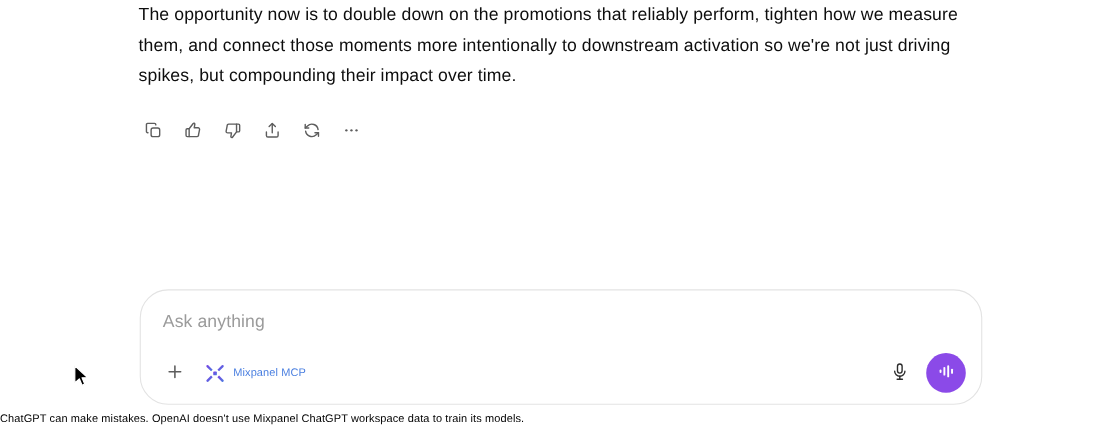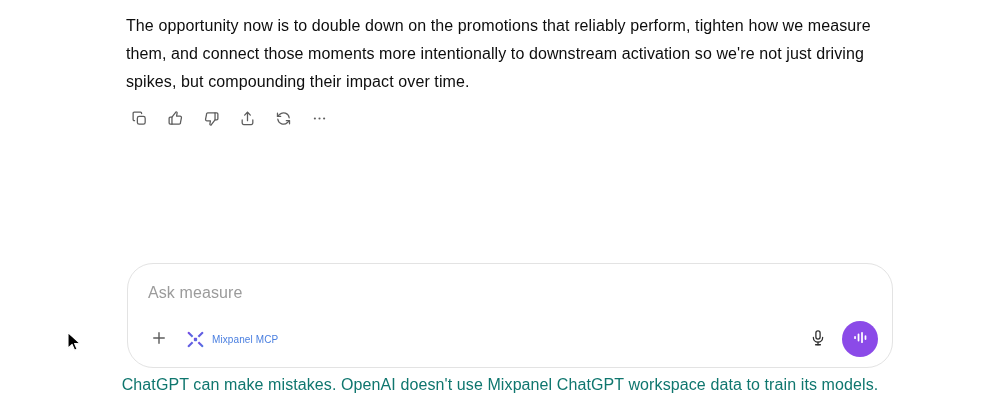--- a/index.html
+++ b/index.html
@@ -18,21 +18,21 @@
     position: relative;
     width: 1000px;
     height: 400px;
     background: #ffffff;
   }
 
   
   .message-block {
     position: absolute;
     left: 126px;
-    top: 12px;
+    top: 0;
     width: 762px;
   }
   .message-text {
     font-size: 16px;
     line-height: 28px;
     color: #0d0d0d;
     letter-spacing: 0.1px;
     white-space: normal;
     margin: 0;
   }
@@ -158,23 +158,23 @@
     padding: 0;
     flex: 0 0 auto;
   }
 
   
   .footer-note {
     position: absolute;
     left: 0;
     right: 0;
     top: 376px;
-    text-align: center;
-    font-size: 16px;
-    color: #0f766e;
+    text-align: left;
+    font-size: 10px;
+    color: #000000;
     letter-spacing: 0.1px;
     user-select: none;
   }
 
   
   .cursor {
     position: absolute;
     left: 66px;
     top: 331px;
     width: 16px;
@@ -248,21 +248,21 @@
           <circle cx="12" cy="12" r="1.5"></circle>
           <circle cx="18.5" cy="12" r="1.5"></circle>
         </svg>
       </span>
     </button>
 
   </div>
 
   <div class="composer">
 
-    <div class="composer-placeholder">Ask measure</div>
+    <div class="composer-placeholder">Ask anything</div>
 
     <div class="composer-bottom">
 
       <button class="plus-btn">
         <span>
           <svg width="18" height="18" viewBox="0 0 24 24" fill="none" stroke="#5d5d5d" stroke-width="1.9" stroke-linecap="round">
             <path d="M12 5v14M5 12h14"></path>
           </svg>
         </span>
       </button>

